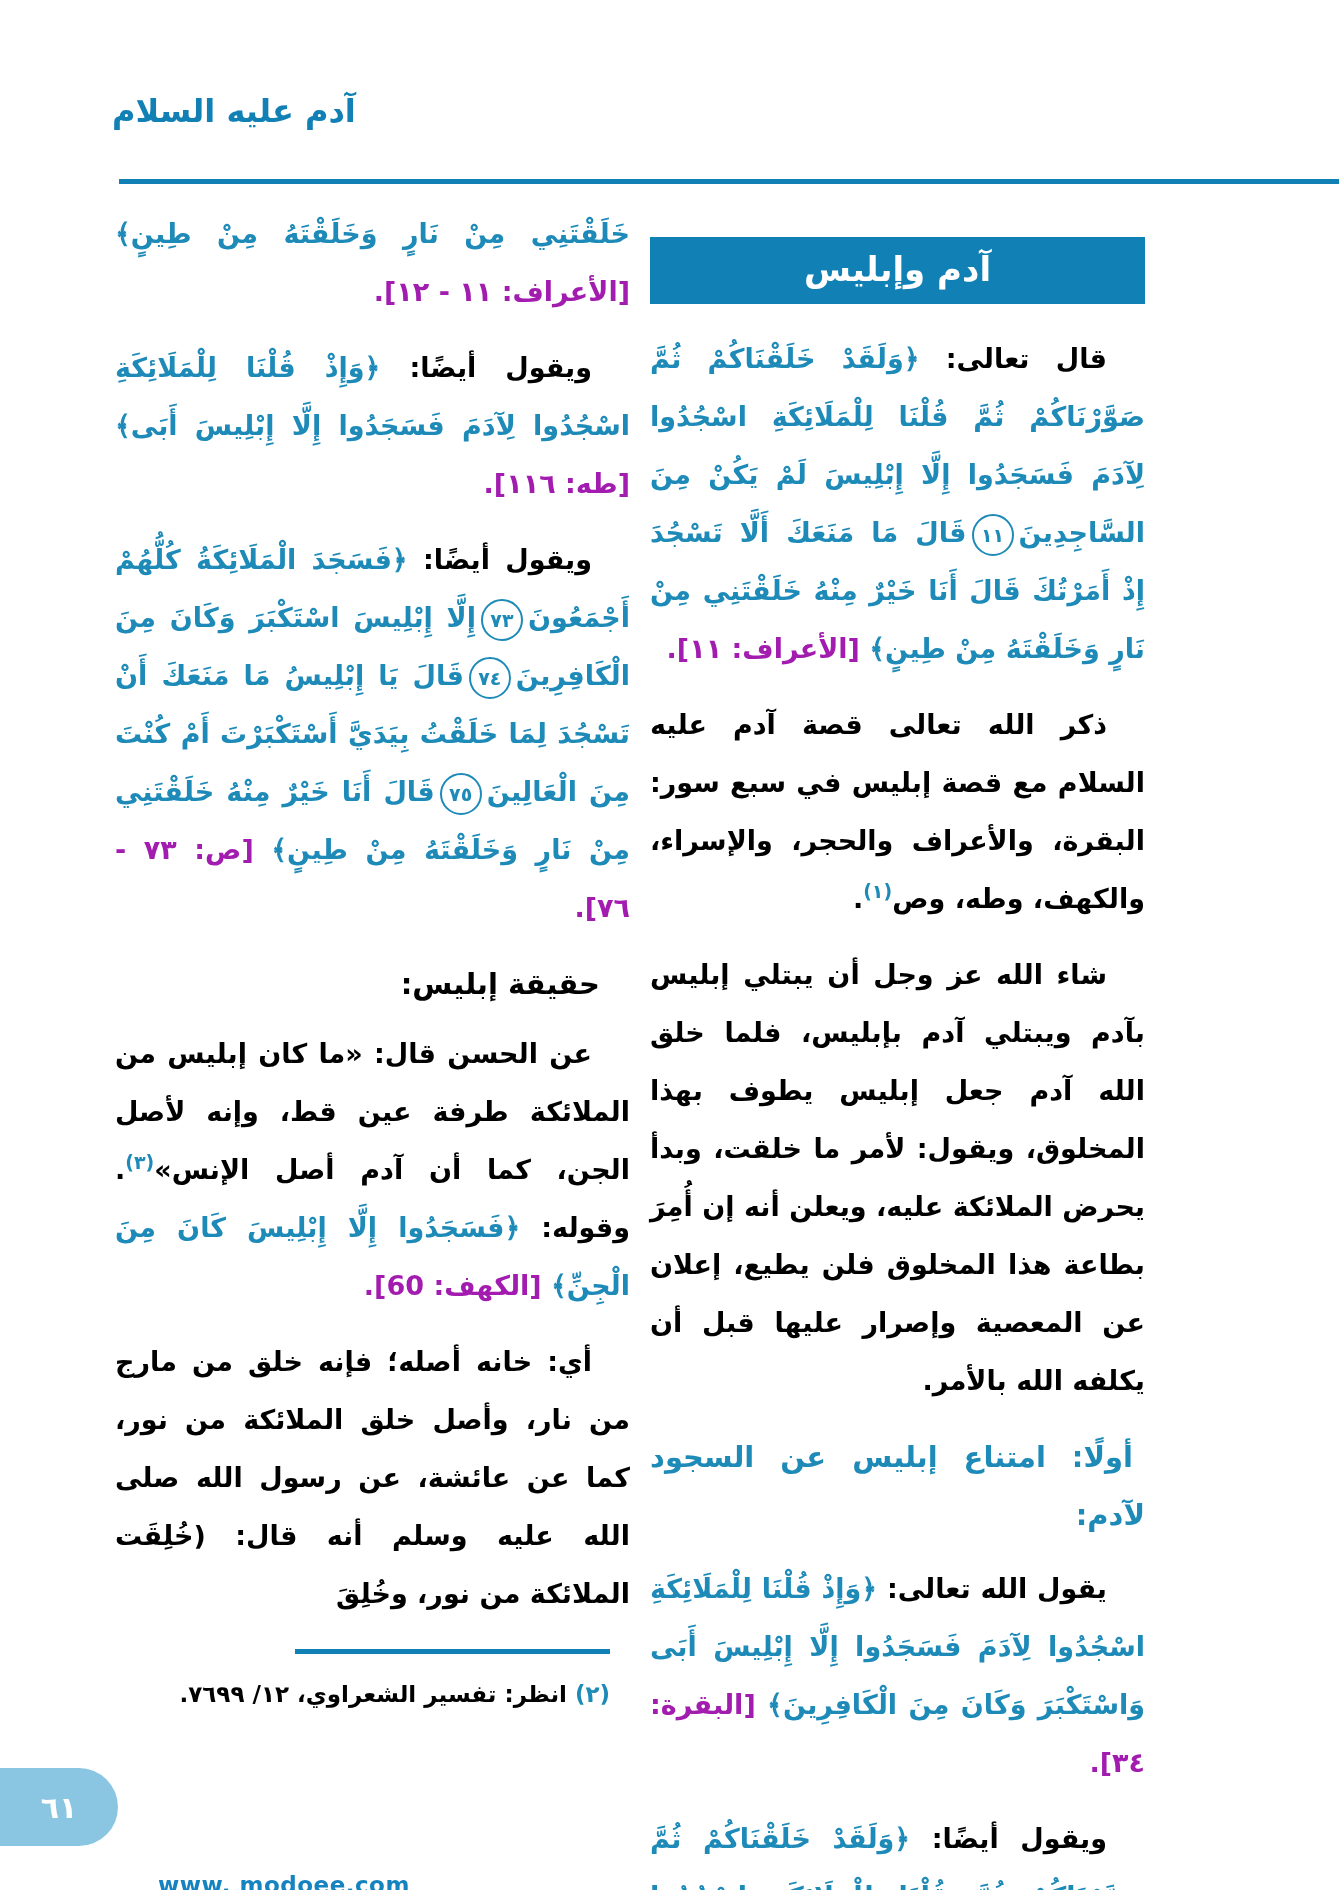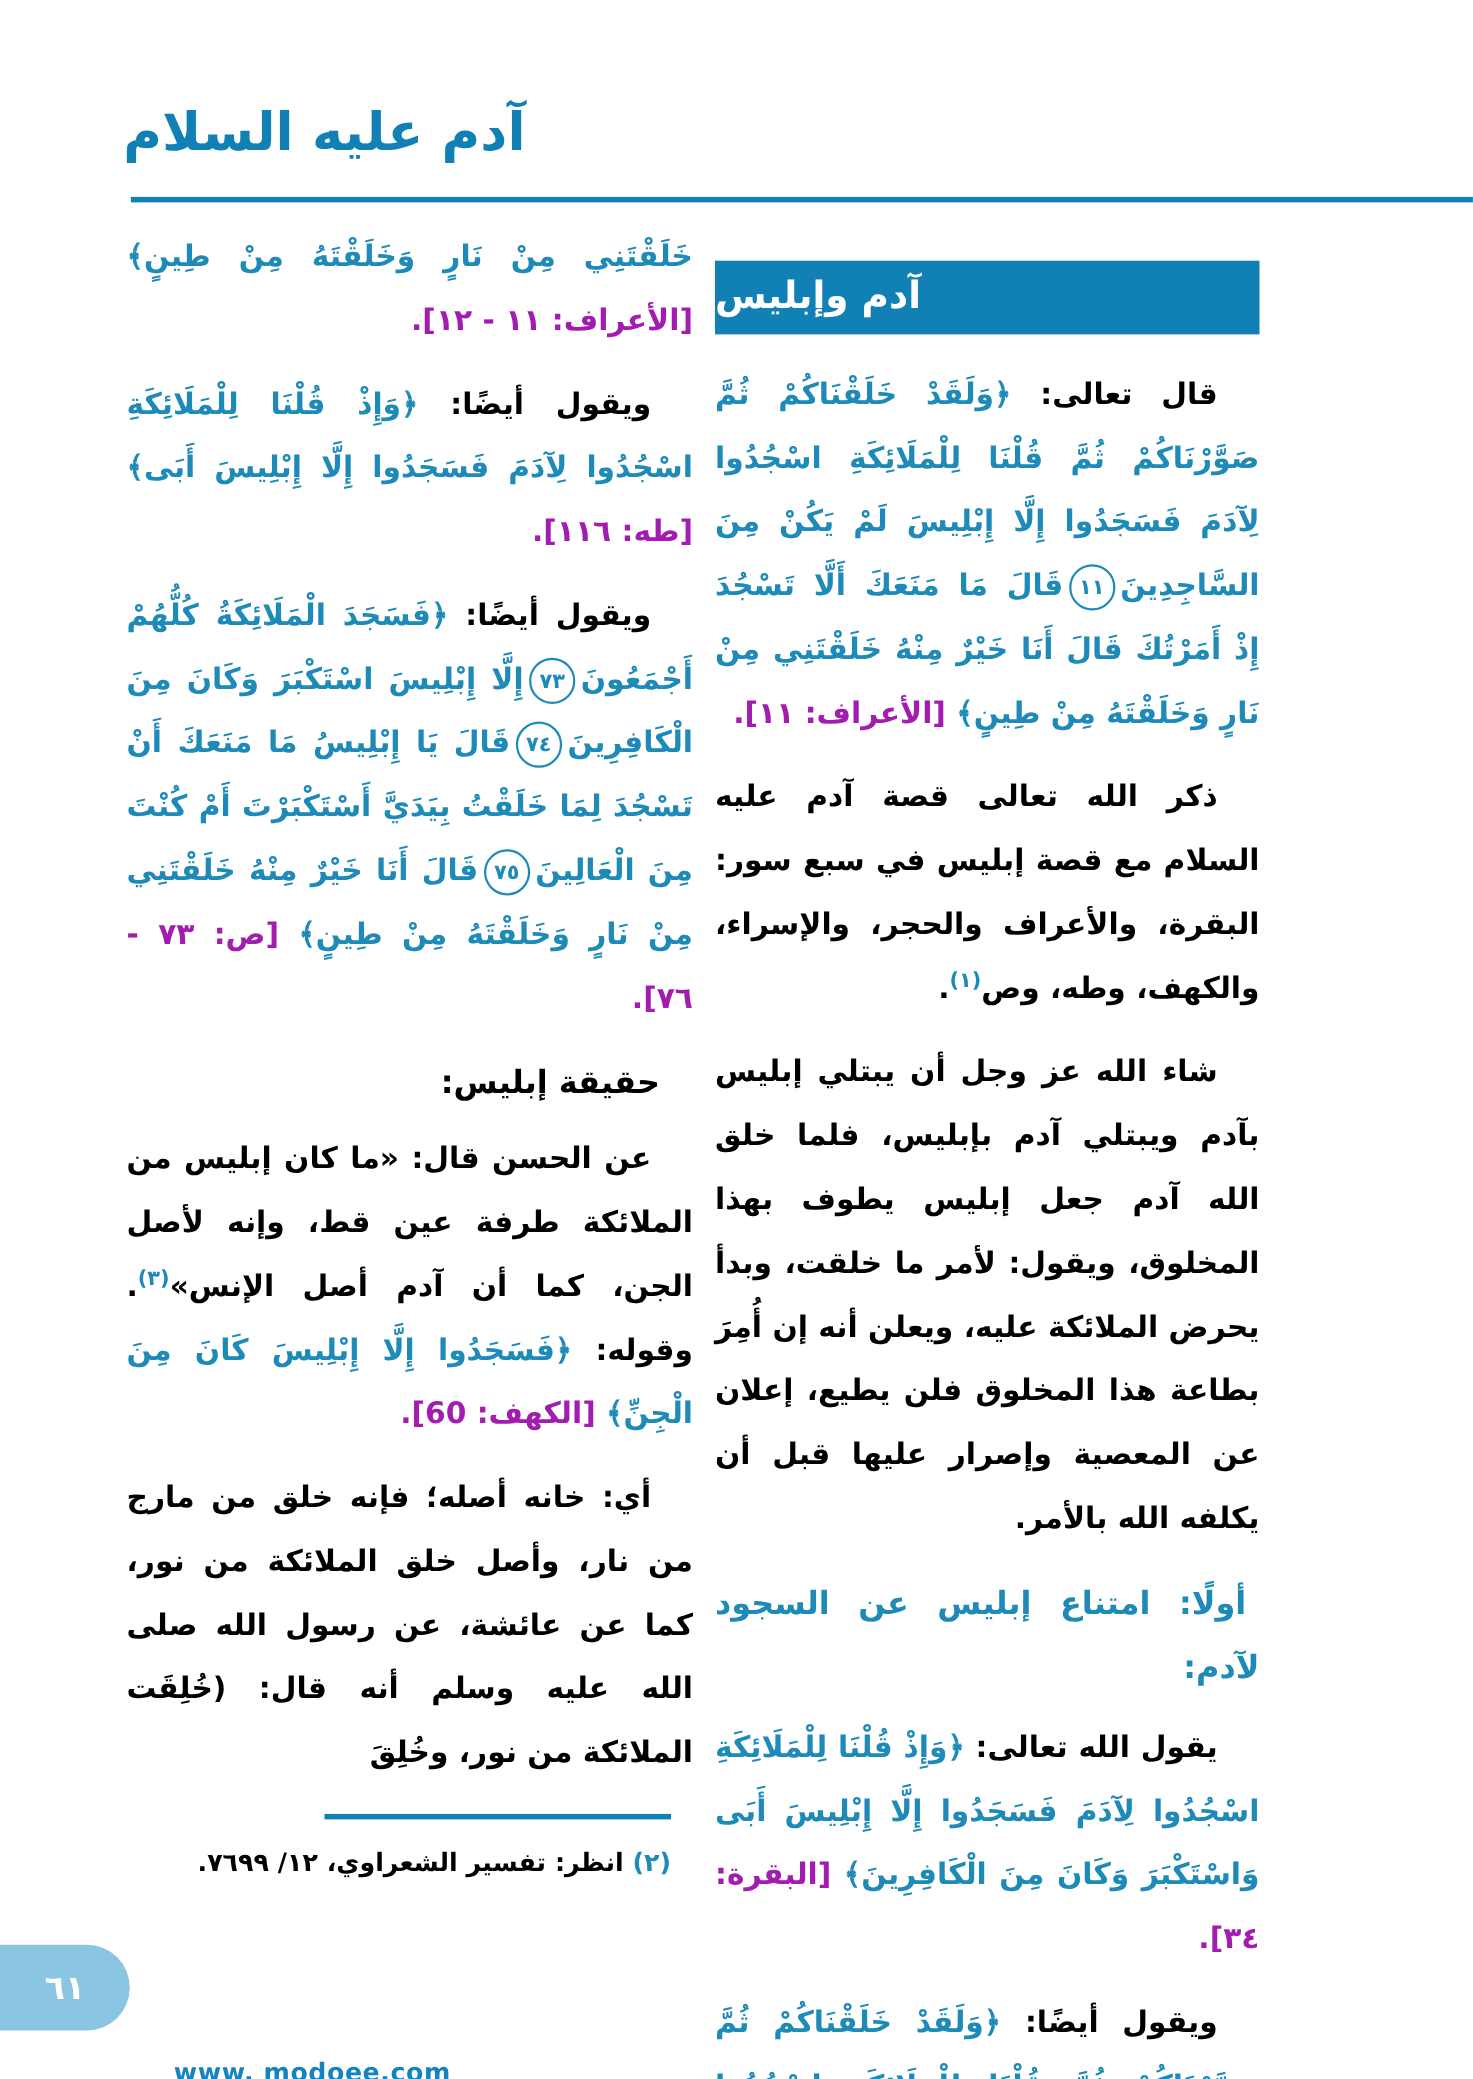--- a/index.html
+++ b/index.html
@@ -3,34 +3,34 @@
 <meta charset="utf-8">
 <style>
   html,body{margin:0;padding:0;background:#ffffff;}
   .page{
     position:relative;width:1339px;height:1890px;background:#ffffff;
     font-family:"DejaVu Sans",sans-serif;overflow:hidden;
   }
   
   .header-title{
     position:absolute;left:112px;top:92px;direction:rtl;
-    color:#1180b5;font-size:48px;font-weight:bold;letter-spacing:-1px;
+    color:#1180b5;font-size:32px;font-weight:bold;letter-spacing:-1px;
   }
   .header-rule{
     position:absolute;left:119px;top:179px;width:1220px;height:5px;background:#1180b5;
   }
   
   .col{
     position:absolute;direction:rtl;text-align:justify;color:#000000;
     font-weight:700;font-size:27px;line-height:58px;
   }
   .col-right{left:650px;top:237px;width:495px;}
   .col-left{left:115px;top:205px;width:515px;}
   .banner{
-    background:#1180b5;color:#ffffff;text-align:left;
+    background:#1180b5;color:#ffffff;text-align:center;
     font-size:34px;font-weight:bold;line-height:1.1;
     padding:14px 0 16px;margin:0 0 26px 0;text-indent:0;
   }
   .par{margin:0 0 18px 0;text-indent:38px;}
   .par.noindent{text-indent:0;}
   .verse{color:#1e8ab8;}
   .ref{color:#a21caf;}
   .heading-teal{
     color:#1e8ab8;font-size:29px;font-weight:bold;margin:4px 0 16px 0;text-indent:12px;
   }

